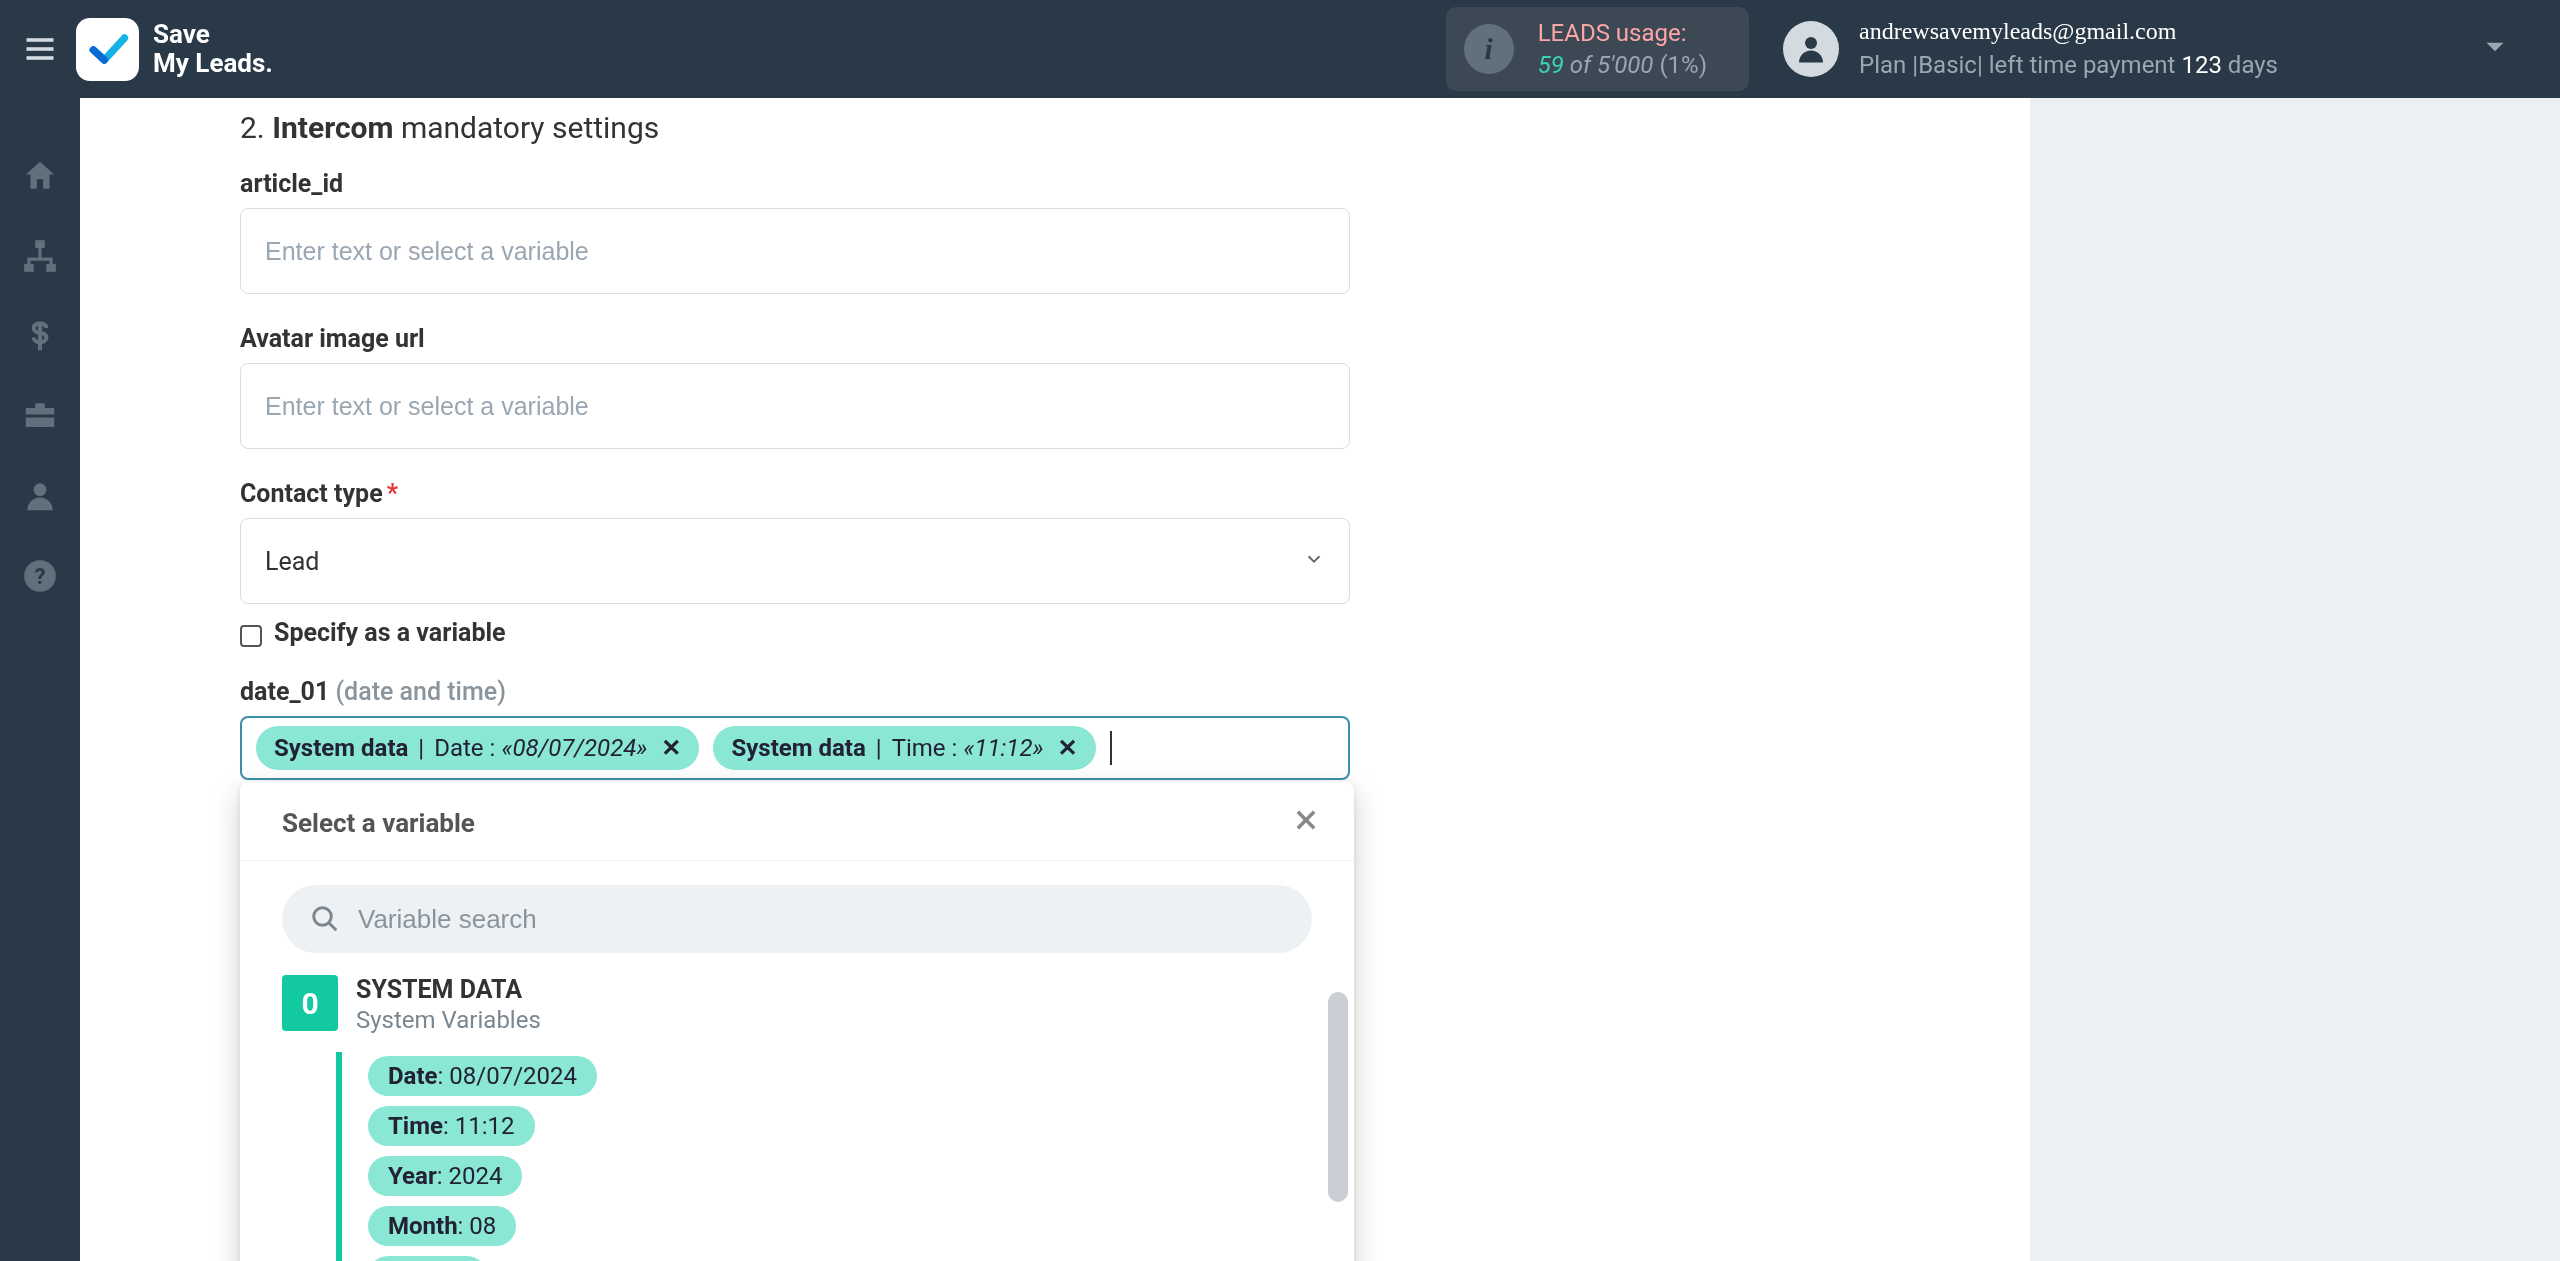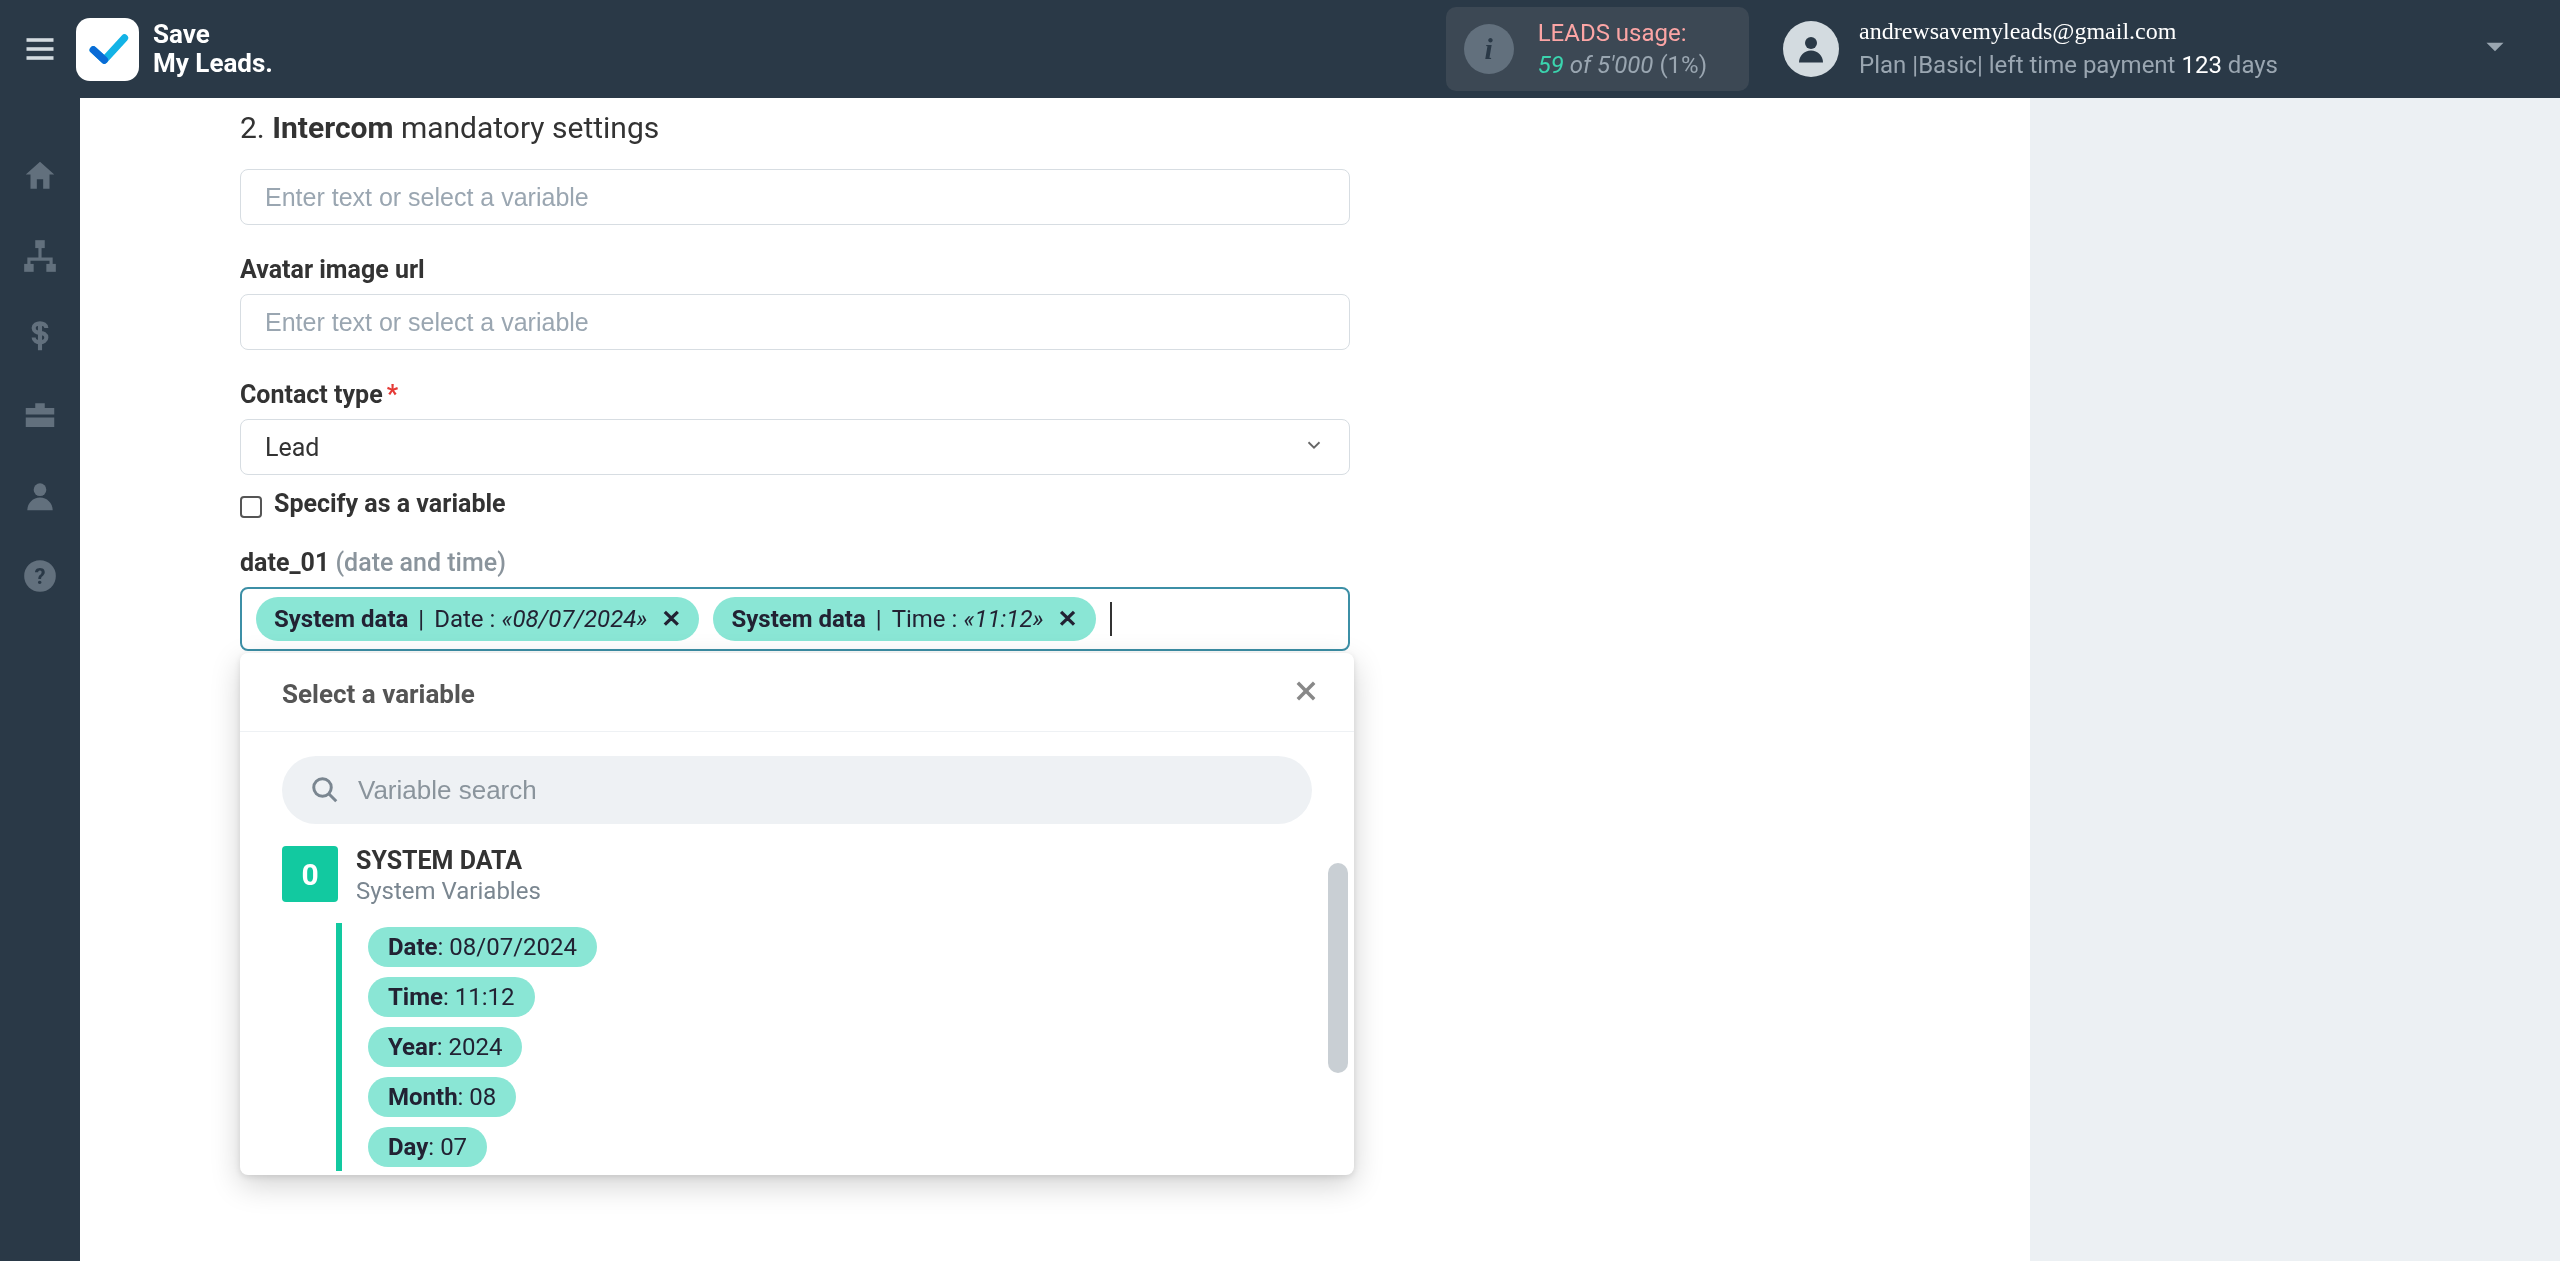--- a/index.html
+++ b/index.html
@@ -79,21 +79,21 @@
     box-shadow: 0 0 0 rgba(0,0,0,0);
   }
   .inner { padding: 6px 0 0 160px; width: 1280px; }
   .section-title { font-size: 30px; font-weight: 400; color:#333; margin-bottom: 24px; margin-top: 6px;}
   .section-title .num{ font-weight:400;}
   .section-title .bold{ font-weight:700;}
   .field-label { font-size: 25px; font-weight:700; color:#333; margin-bottom:10px; }
   .field-label .hint{ font-weight:500; color:#8a949c;}
   .field-label .req{ color:#e53935; margin-left:4px;}
   .text-input, .select-box {
-    width: 1110px; height: 56px; border:1px solid #d7dde2; border-radius:8px;
+    width: 1110px; height: 86px; border:1px solid #d7dde2; border-radius:8px;
     padding: 0 24px; font-size:25px; color:#333; background:#fff;
     display:flex; align-items:center; justify-content:space-between;
   }
   .text-input{ color:#333;}
   .text-input::placeholder{ color:#9aa6b1;}
   input.text-input{ outline:none;}
   .field-block{ margin-bottom: 30px;}
   .select-box .sel-label{ color:#333;}
   .select-box .chev{ color:#666;}
   .checkbox-row{ display:flex; align-items:flex-end; gap:12px; margin-top:14px; font-size:25px; font-weight:700; color:#333;}
@@ -234,20 +234,21 @@
 
   <div class="content-wrap">
     <div class="card">
       <div class="inner">
         <div class="section-title">
           <span class="num">2.</span>
           <span class="bold">Intercom</span><span> mandatory settings</span>
         </div>
 
         <div class="field-block">
+          <div class="field-label">article_id</div>
           <input class="text-input" placeholder="Enter text or select a variable" style="">
         </div>
 
         <div class="field-block">
           <div class="field-label">Avatar image url</div>
           <input class="text-input" placeholder="Enter text or select a variable" style="">
         </div>
 
         <div class="field-block">
           <div class="field-label">

